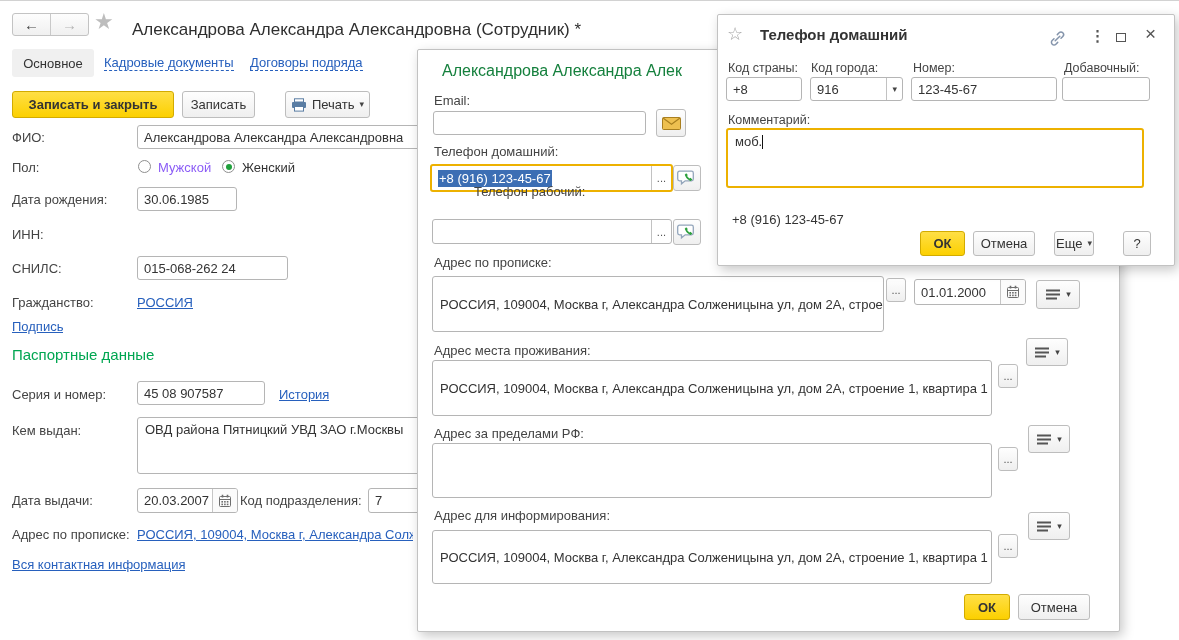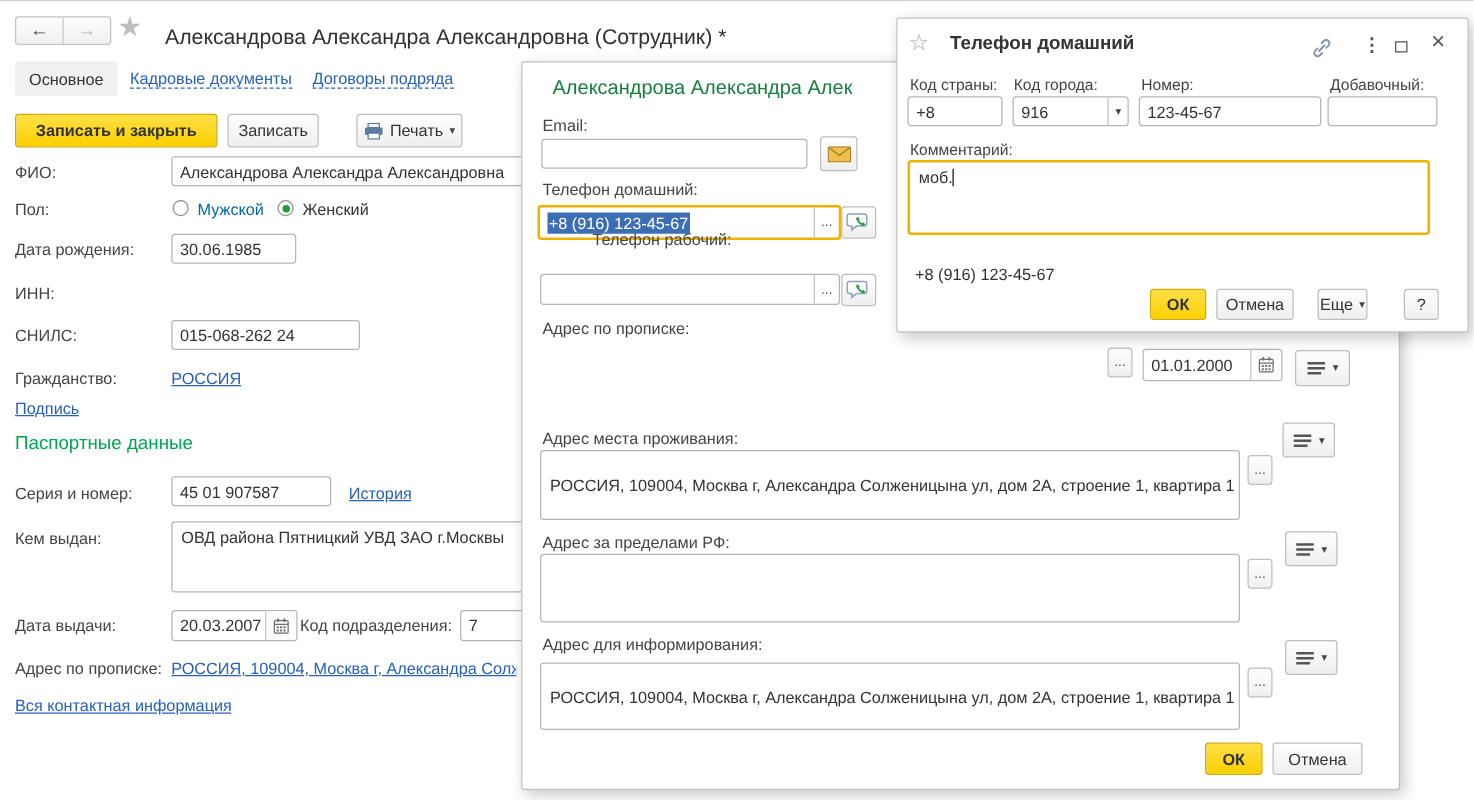--- a/index.html
+++ b/index.html
@@ -74,41 +74,41 @@
       </span>
     <span>Печать</span>
     <span class="caret">▾</span>
   </div>
 
   <div class="lbl" style="left:12px;top:131px;">ФИО:</div>
   <div class="inp" style="left:137px;top:125px;width:290px;height:24px;">Александрова Александра Александровна</div>
 
   <div class="lbl" style="left:12px;top:161px;">Пол:</div>
   <div class="radio" style="left:138px;top:160px;"></div>
-  <div class="lbl" style="left:158px;top:161px;color:#0369a1;">Мужской</div>
+  <div class="lbl" style="left:158px;top:161px;color:#8b5cf6;">Мужской</div>
   <div class="radio on" style="left:222px;top:160px;"></div>
   <div class="lbl" style="left:242px;top:161px;color:#333;">Женский</div>
 
   <div class="lbl" style="left:12px;top:193px;">Дата рождения:</div>
   <div class="inp" style="left:137px;top:187px;width:100px;height:24px;">30.06.1985</div>
 
   <div class="lbl" style="left:12px;top:228px;">ИНН:</div>
 
   <div class="lbl" style="left:12px;top:262px;">СНИЛС:</div>
   <div class="inp" style="left:137px;top:256px;width:151px;height:24px;">015-068-262 24</div>
 
   <div class="lbl" style="left:12px;top:296px;">Гражданство:</div>
   <a class="link" style="left:137px;top:296px;">РОССИЯ</a>
 
   <a class="link" style="left:12px;top:320px;">Подпись</a>
 
   <div class="sect" style="left:12px;top:346px;">Паспортные данные</div>
 
   <div class="lbl" style="left:12px;top:388px;">Серия и номер:</div>
-  <div class="inp" style="left:137px;top:381px;width:128px;height:24px;">45 01 907587</div>
+  <div class="inp" style="left:137px;top:381px;width:128px;height:24px;">45 08 907587</div>
   <a class="link" style="left:279px;top:388px;">История</a>
 
   <div class="lbl" style="left:12px;top:424px;">Кем выдан:</div>
   <div class="ta" style="left:137px;top:417px;width:290px;height:57px;">ОВД района Пятницкий УВД ЗАО г.Москвы</div>
 
   <div class="lbl" style="left:12px;top:494px;text-align:right;">Дата выдачи:</div>
   <div class="inp" style="left:137px;top:488px;width:101px;height:25px;padding-right:0;">
     <span>20.03.2007</span>
     <span class="calwrap">
         <svg width="14" height="14" viewBox="0 0 14 14">
@@ -172,20 +172,21 @@
     <div class="btn" style="left:255px;top:169px;width:28px;height:26px;">
       <span style="display:flex;">
           <svg width="20" height="17" viewBox="0 0 20 17">
             <path d="M2.5 1.2h12a1.8 1.8 0 0 1 1.8 1.8v6a1.8 1.8 0 0 1-1.8 1.8H8.2l-3.7 3v-3H2.5A1.8 1.8 0 0 1 .7 9V3a1.8 1.8 0 0 1 1.8-1.8z" fill="#fff" stroke="#93a5bb" stroke-width="1.3"></path>
             <path d="M9.4 7.9c1.7 1.7 3.4 2.7 4.4 3l1.5-1.5-1.8-1.6-1 .7c-1-.6-1.9-1.5-2.4-2.4l.7-1-1.6-1.8L7.7 4.8c.3 1 1 1.9 1.7 3.1z" fill="#2ca03c"></path>
           </svg>
         </span>
     </div>
 
     <div class="lbl" style="left:16px;top:206px;">Адрес по прописке:</div>
+    <div class="ta center" style="left:14px;top:226px;width:452px;height:56px;">РОССИЯ, 109004, Москва г, Александра Солженицына ул, дом 2А, строе</div>
     <div class="btn mini" style="left:468px;top:228px;width:20px;height:24px;">...</div>
     <div class="inp" style="left:496px;top:229px;width:112px;height:26px;padding-right:0;">
       <span>01.01.2000</span>
       <span class="calwrap">
           <svg width="14" height="14" viewBox="0 0 14 14">
             <g stroke="#6e6e6e" fill="none">
               <rect x="1.5" y="2.5" width="11" height="10" rx="1"></rect>
               <path d="M1.5 5.5h11"></path>
               <path d="M4.5 0.8v2.6M9.5 0.8v2.6" stroke-width="1.6"></path>
             </g>

